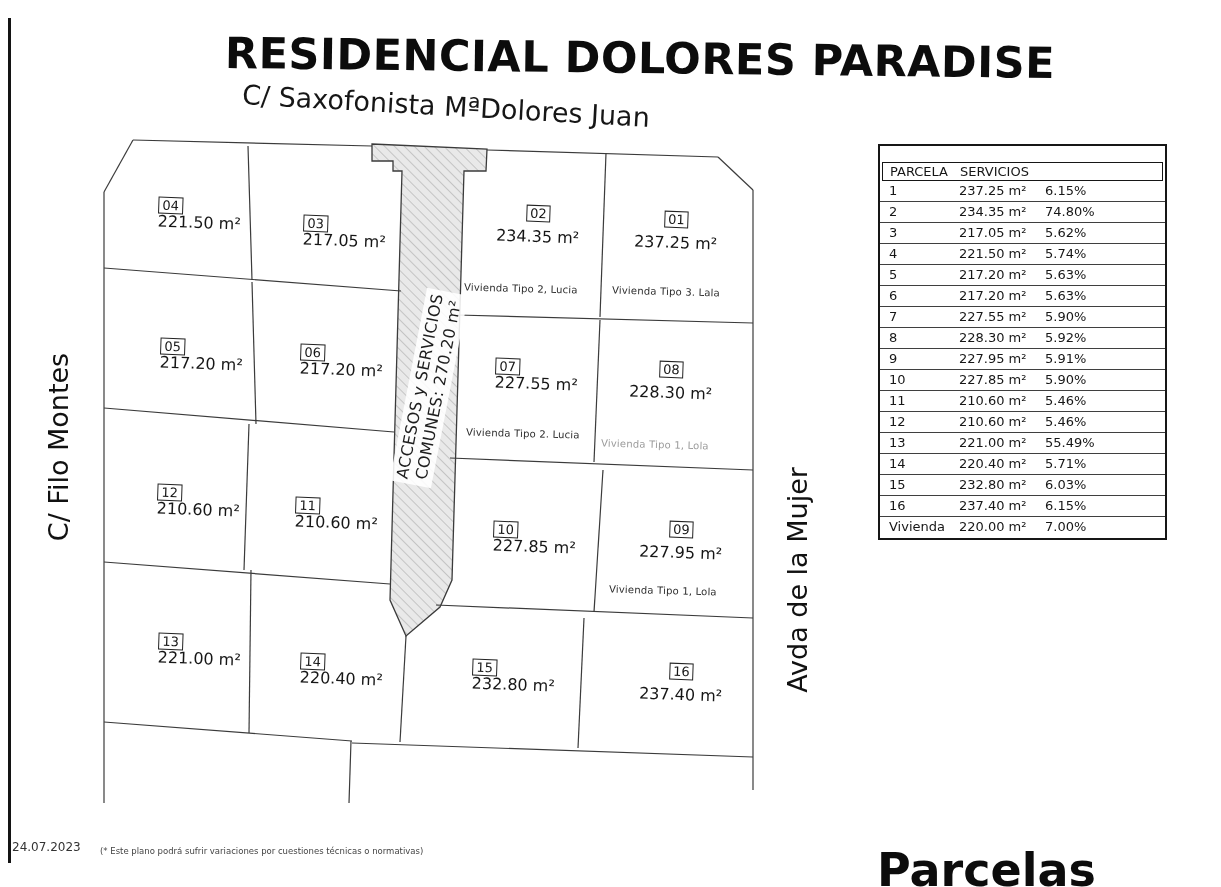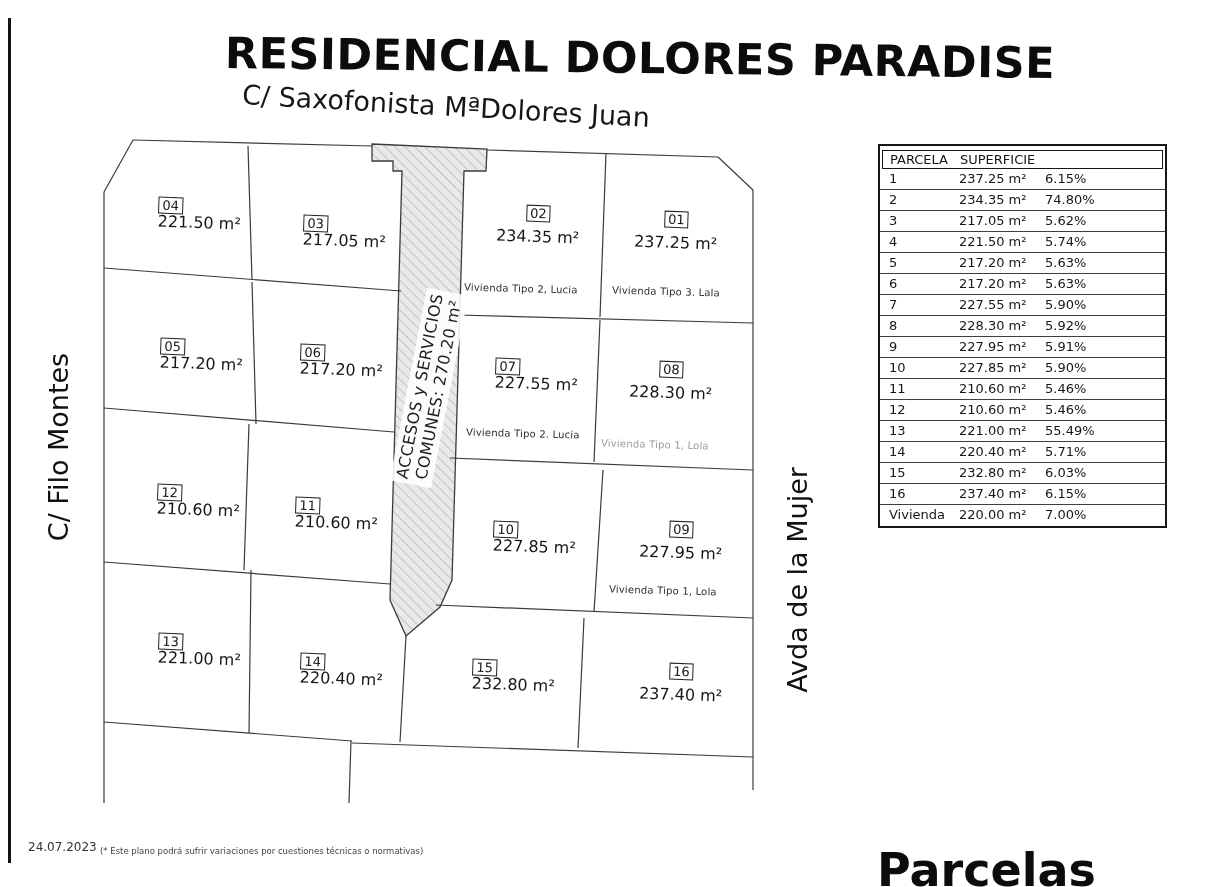--- a/index.html
+++ b/index.html
@@ -51,32 +51,32 @@
     left:429px;top:388px;transform:translate(-50%,-50%) rotate(-79deg);
     text-align:center;font-size:16px;line-height:19px;letter-spacing:.4px;
     background:rgba(255,255,255,.88);padding:2px 4px;white-space:nowrap;color:#1d1d1d;
   }
 
   
   .stable{
     left:878px;top:144px;width:289px;background:#fff;
     border:2px solid #161616;box-sizing:border-box;font-size:13px;color:#161616;
   }
-  .sthead{display:flex;border:1.5px solid #161616;margin:4px 2px 0 2px;
+  .sthead{display:flex;border:1.5px solid #161616;margin:16px 2px 0 2px;
           height:19px;line-height:17px;padding-left:7px;box-sizing:border-box;}
   .sthead .h0{width:70px;}
   .strow{display:flex;height:21px;line-height:20px;padding-left:9px;
          border-bottom:1px solid #3f3f3f;box-sizing:border-box;}
   .strow:last-child{border-bottom:none;}
   .strow .c0{width:70px;}
   .strow .c1{width:86px;}
 
   
   .caption{left:877px;top:843px;font-size:46px;font-weight:700;color:#0c0c0c;white-space:nowrap;}
-  .date{left:28px;top:840px;font-size:12px;font-weight:500;color:#333;text-align:center;}
+  .date{left:12px;top:840px;font-size:12px;font-weight:500;color:#333;text-align:center;}
   .note{left:100px;top:846px;font-size:8.5px;color:#444;white-space:nowrap;text-align:right;}
 </style>
 </head>
 <body>
 
 <div class="abs page-rule"></div>
 
 <div class="abs title">RESIDENCIAL DOLORES PARADISE</div>
 <div class="abs subtitle">C/ Saxofonista MªDolores Juan</div>
 
@@ -196,21 +196,21 @@
 
 <div class="viv" style="left:464px;top:283px">Vivienda Tipo 2, Lucia</div>
 <div class="viv" style="left:612px;top:286px">Vivienda Tipo 3. Lala</div>
 <div class="viv" style="left:466px;top:428px">Vivienda Tipo 2. Lucia</div>
 <div class="viv faded" style="left:601px;top:439px">Vivienda Tipo 1, Lola</div>
 <div class="viv" style="left:609px;top:585px">Vivienda Tipo 1, Lola</div>
 
 <div class="abs stable">
   <div class="sthead">
     <span class="h0">PARCELA</span>
-    <span class="h1">SUPERFICIE</span>
+    <span class="h1">SERVICIOS</span>
   </div>
   <div class="strow">
     <span class="c0">1</span>
     <span class="c1">237.25 m²</span>
     <span class="c2">6.15%</span>
   </div>
   <div class="strow">
     <span class="c0">2</span>
     <span class="c1">234.35 m²</span>
     <span class="c2">74.80%</span>

